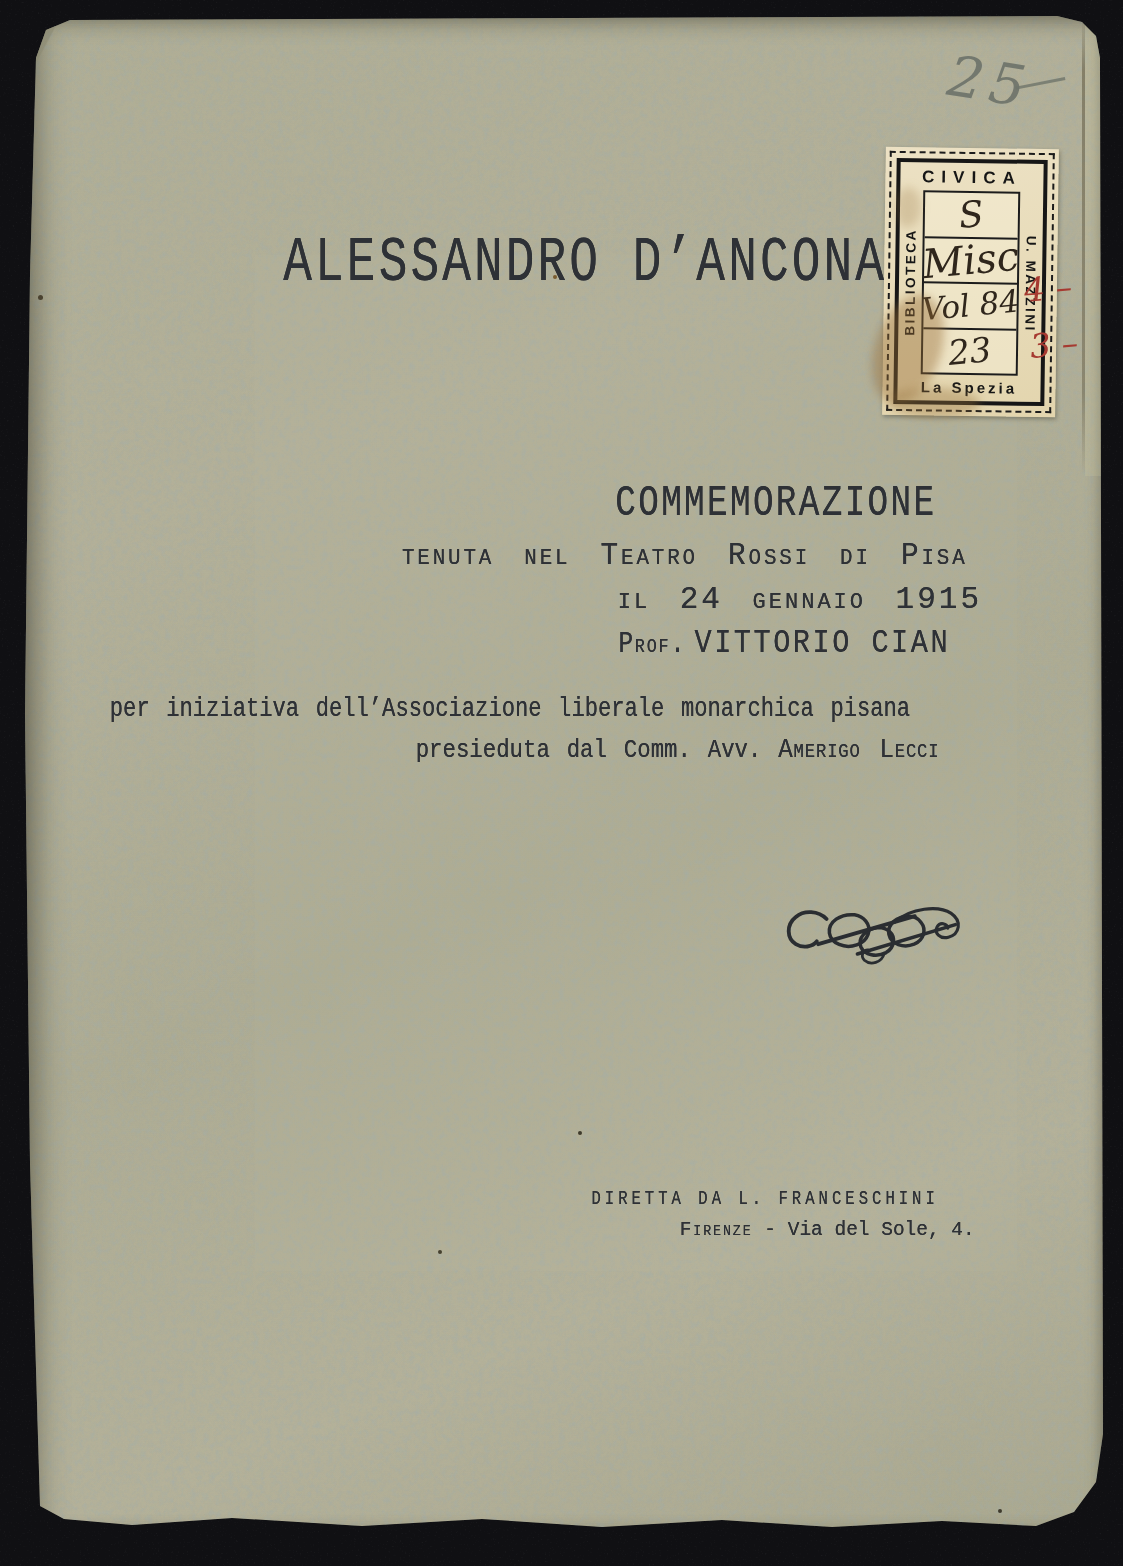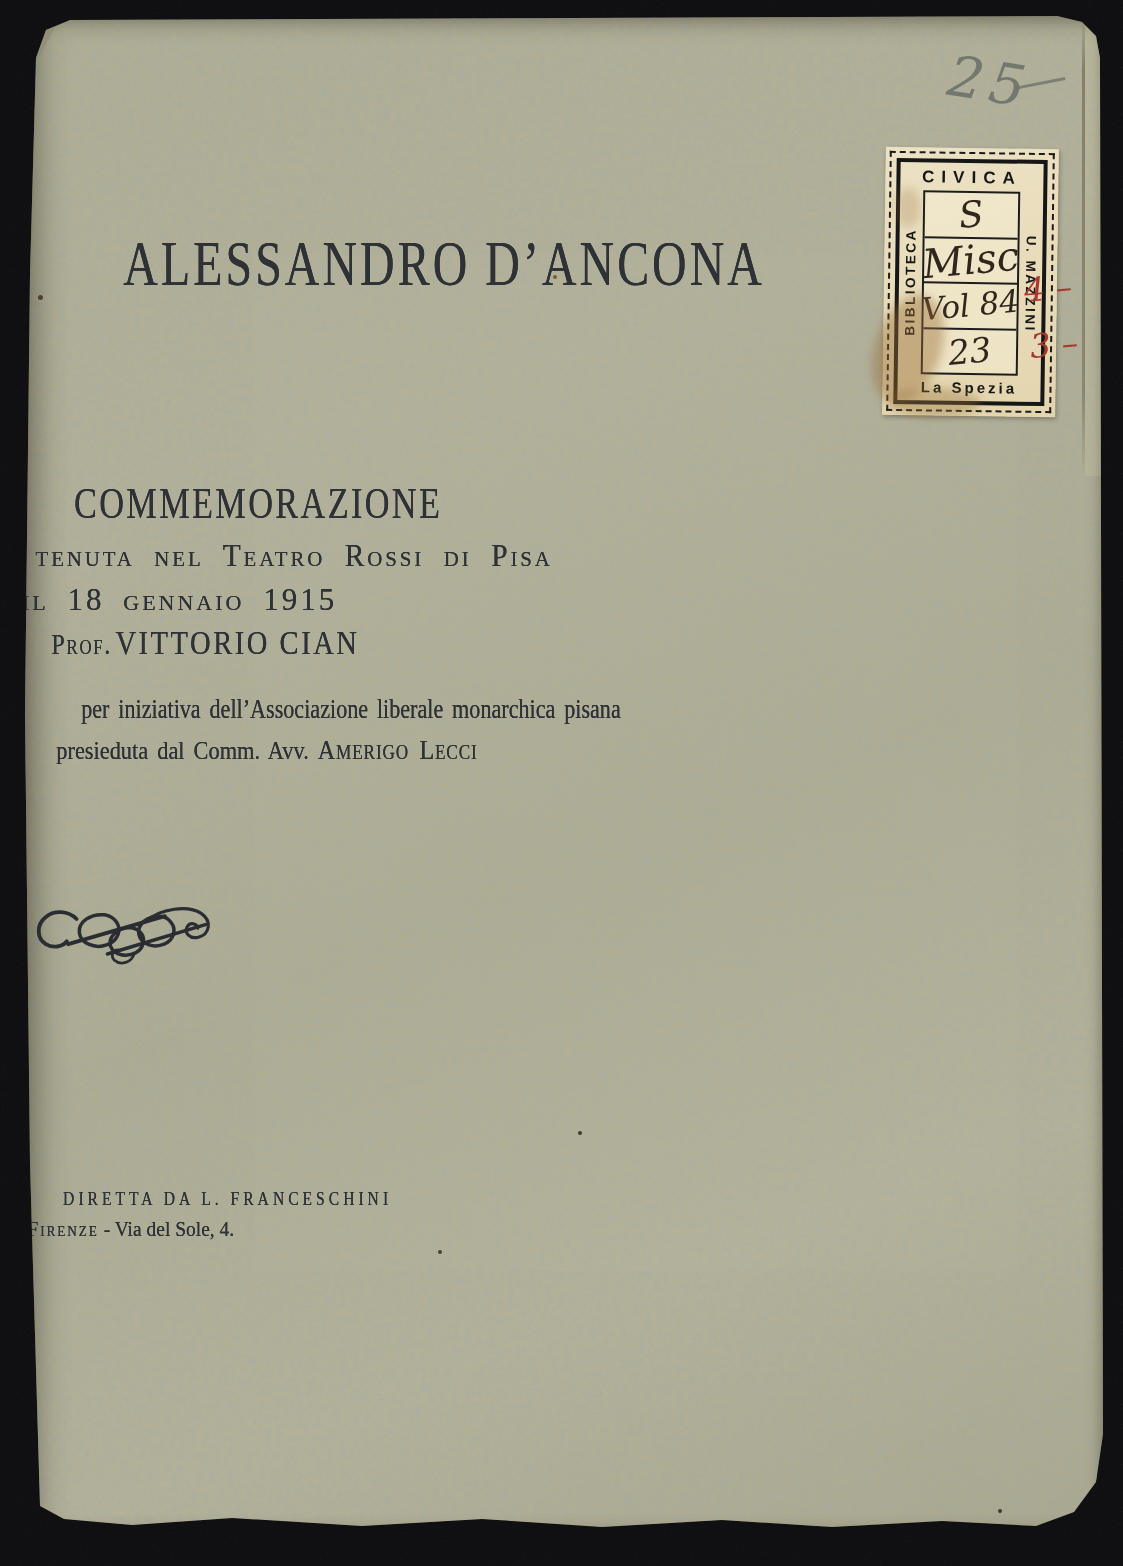--- a/index.html
+++ b/index.html
@@ -46,21 +46,21 @@
     background:rgba(218,208,168,.18);
   }
   .speck{position:absolute;border-radius:50%;z-index:3;}
   .sp1{left:16px;top:281px;width:5px;height:5px;background:#4a4230;}
   .sp2{left:531px;top:261px;width:4px;height:4px;background:#7a5c30;}
   .sp3{left:556px;top:1117px;width:4px;height:4px;background:#3e3a2c;}
   .sp4{left:416px;top:1236px;width:4px;height:4px;background:#45402f;}
   .sp5{left:976px;top:1495px;width:4px;height:4px;background:#3e3a2c;}
 
   
-  .print{position:absolute;left:0;width:960px;text-align:left;z-index:4;color:#2e3136;}
+  .print{position:absolute;left:0;width:960px;text-align:right;z-index:4;color:#2e3136;font-family:Liberation Mono, monospace;}
   .print .fit{display:inline-block;white-space:nowrap;text-shadow:0 0 .6px currentColor;}
   .title-line{top:214px;font-size:63px;letter-spacing:4px;}
   .title-line .fit{transform:scaleX(.76);}
   .comm-heading{top:464px;font-size:44px;letter-spacing:3px;}
   .comm-heading .fit{transform:scaleX(.78);}
   .venue-line{top:524px;font-size:31px;font-variant:small-caps;letter-spacing:3px;word-spacing:10px;}
   .venue-line .fit{transform:scaleX(.95);}
   .date-line{top:568px;font-size:31px;font-variant:small-caps;letter-spacing:3px;word-spacing:8px;}
   .dal-line{top:612px;font-size:21px;font-variant:small-caps;letter-spacing:2px;}
   .author-line{top:610px;}
@@ -186,21 +186,21 @@
     <span class="fit">ALESSANDRO D’ANCONA</span>
   </div>
 
   <div class="print comm-heading">
     <span class="fit">COMMEMORAZIONE</span>
   </div>
   <div class="print venue-line">
     <span class="fit">tenuta nel Teatro Rossi di Pisa</span>
   </div>
   <div class="print date-line">
-    <span class="fit">il 18 gennaio 1915</span>
+    <span class="fit">il 24 gennaio 1915</span>
   </div>
   <div class="print author-line">
     <span class="fit">
       <span class="author-prefix">Prof.</span>
       <span class="author-name">VITTORIO CIAN</span>
     </span>
   </div>
   <div class="print presided-line">
     <span class="fit">
       <span>presieduta dal Comm. Avv.</span>

